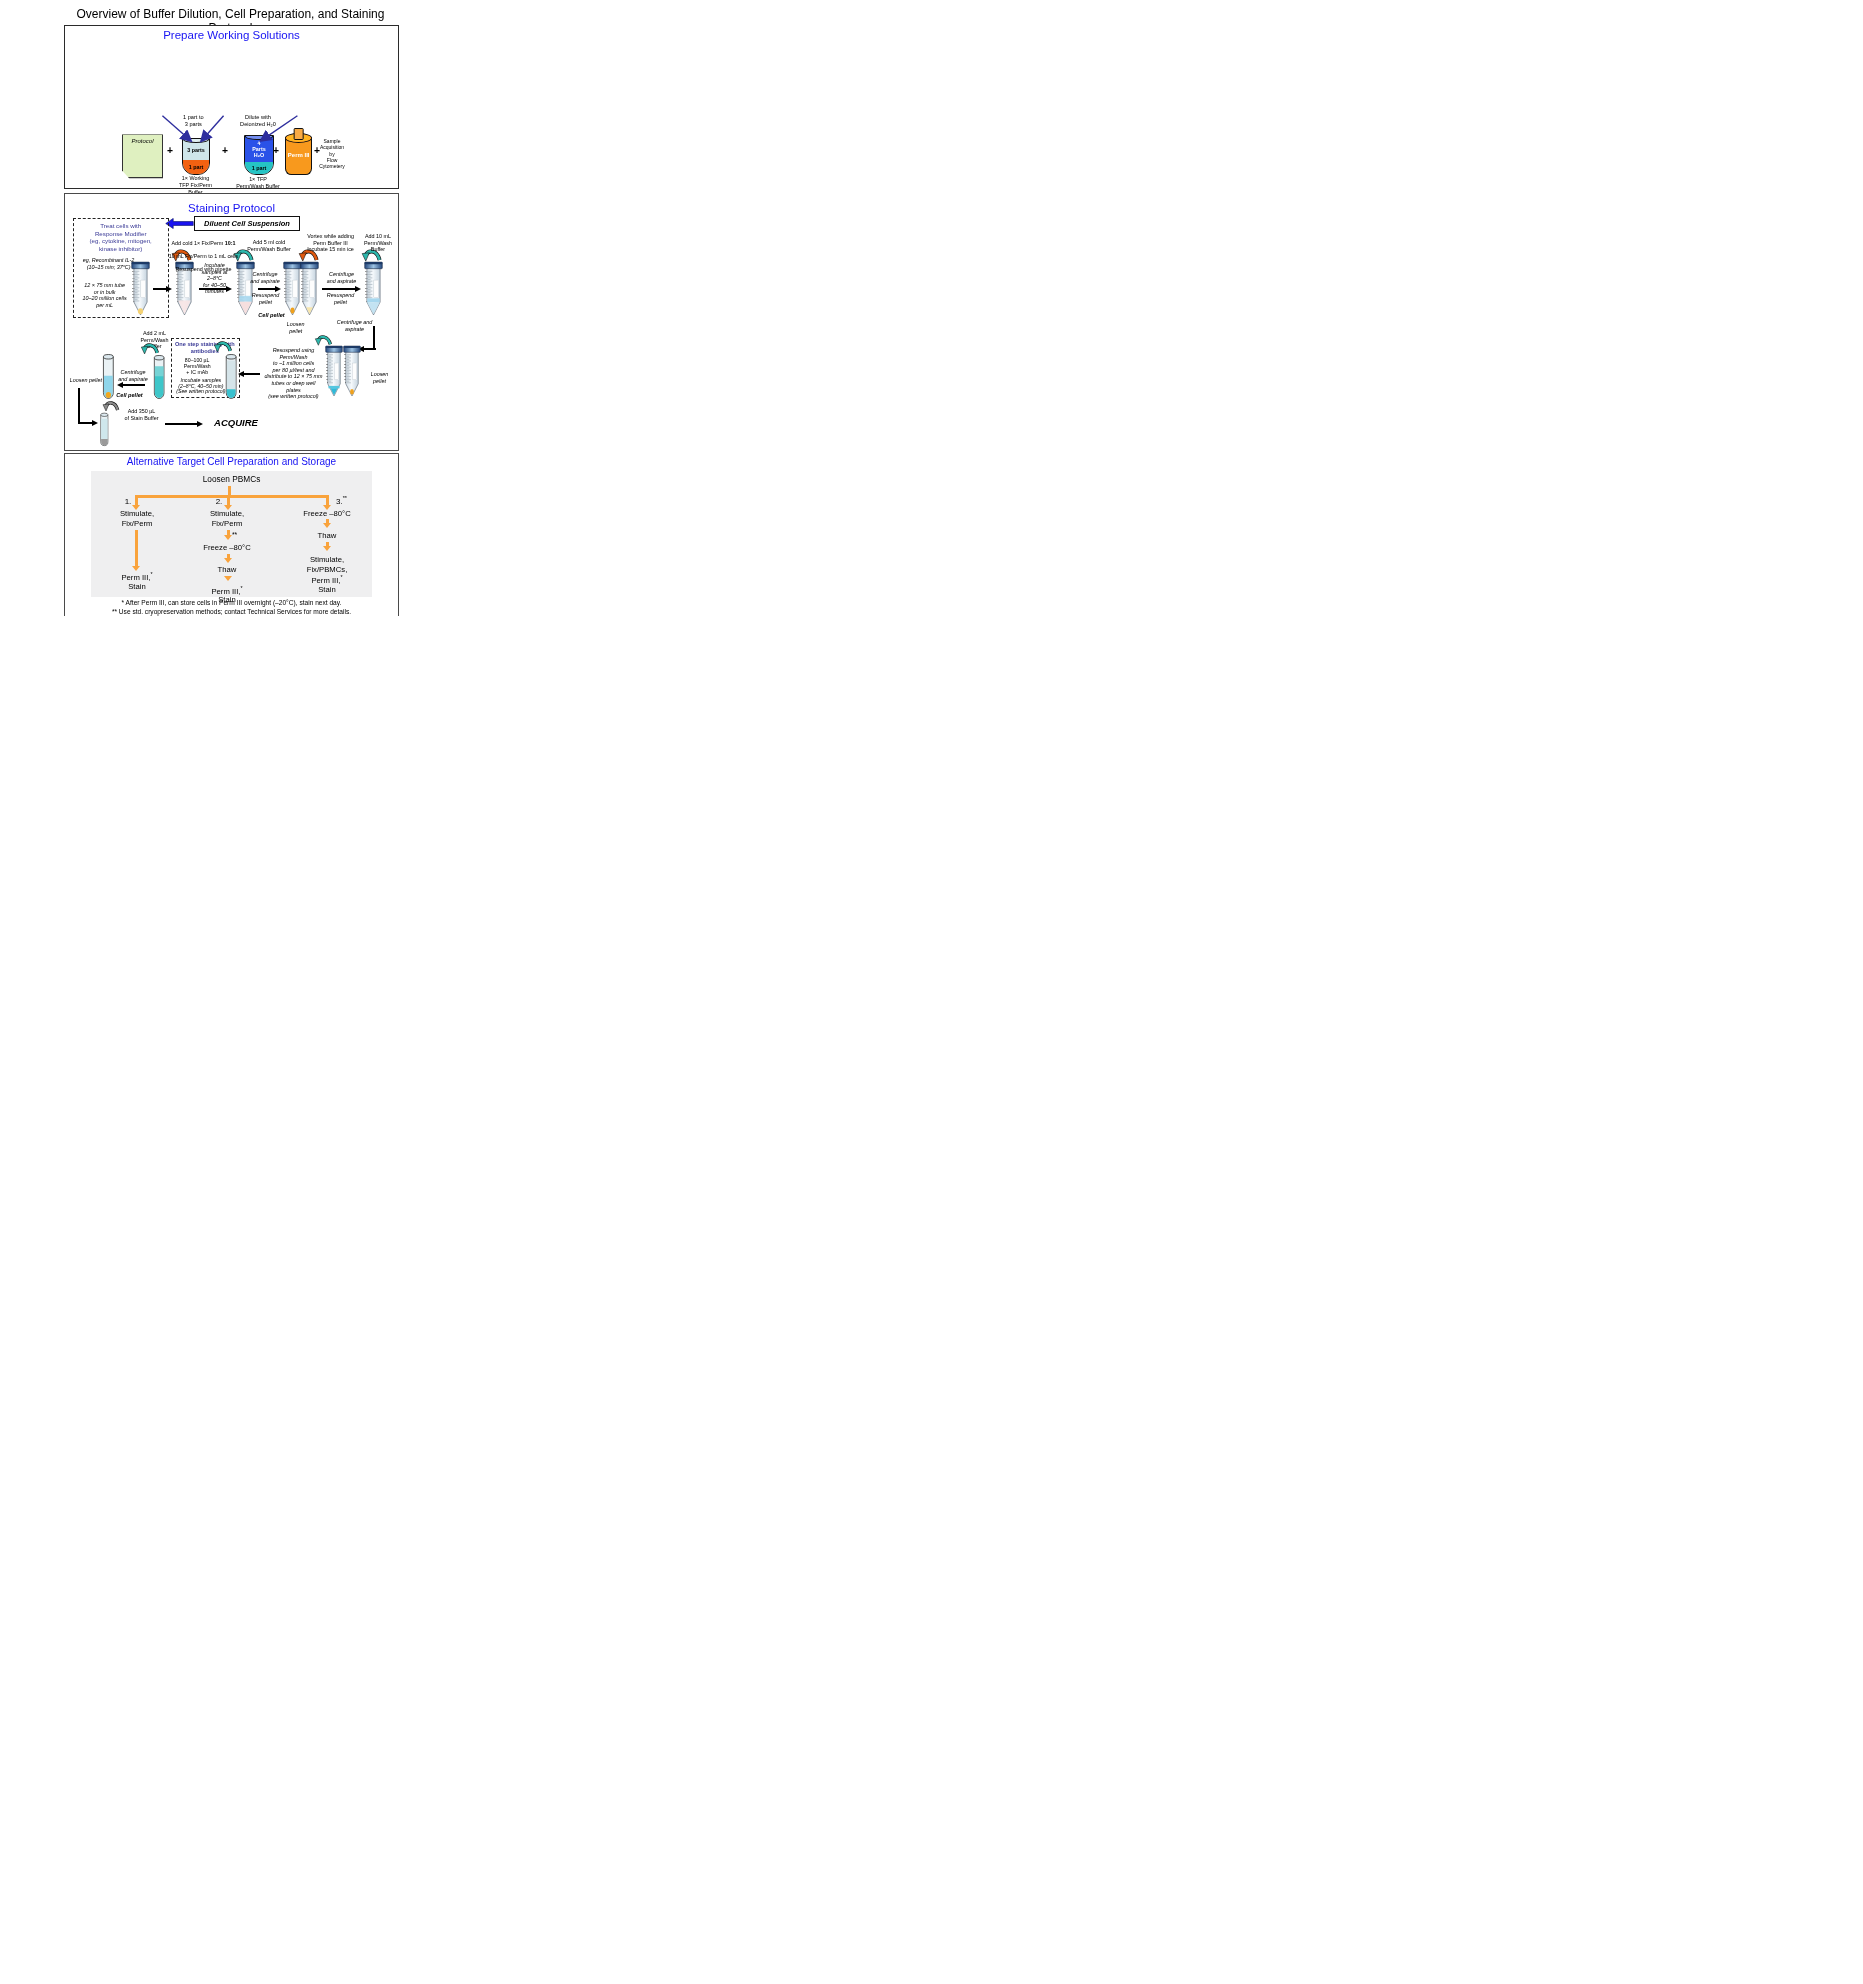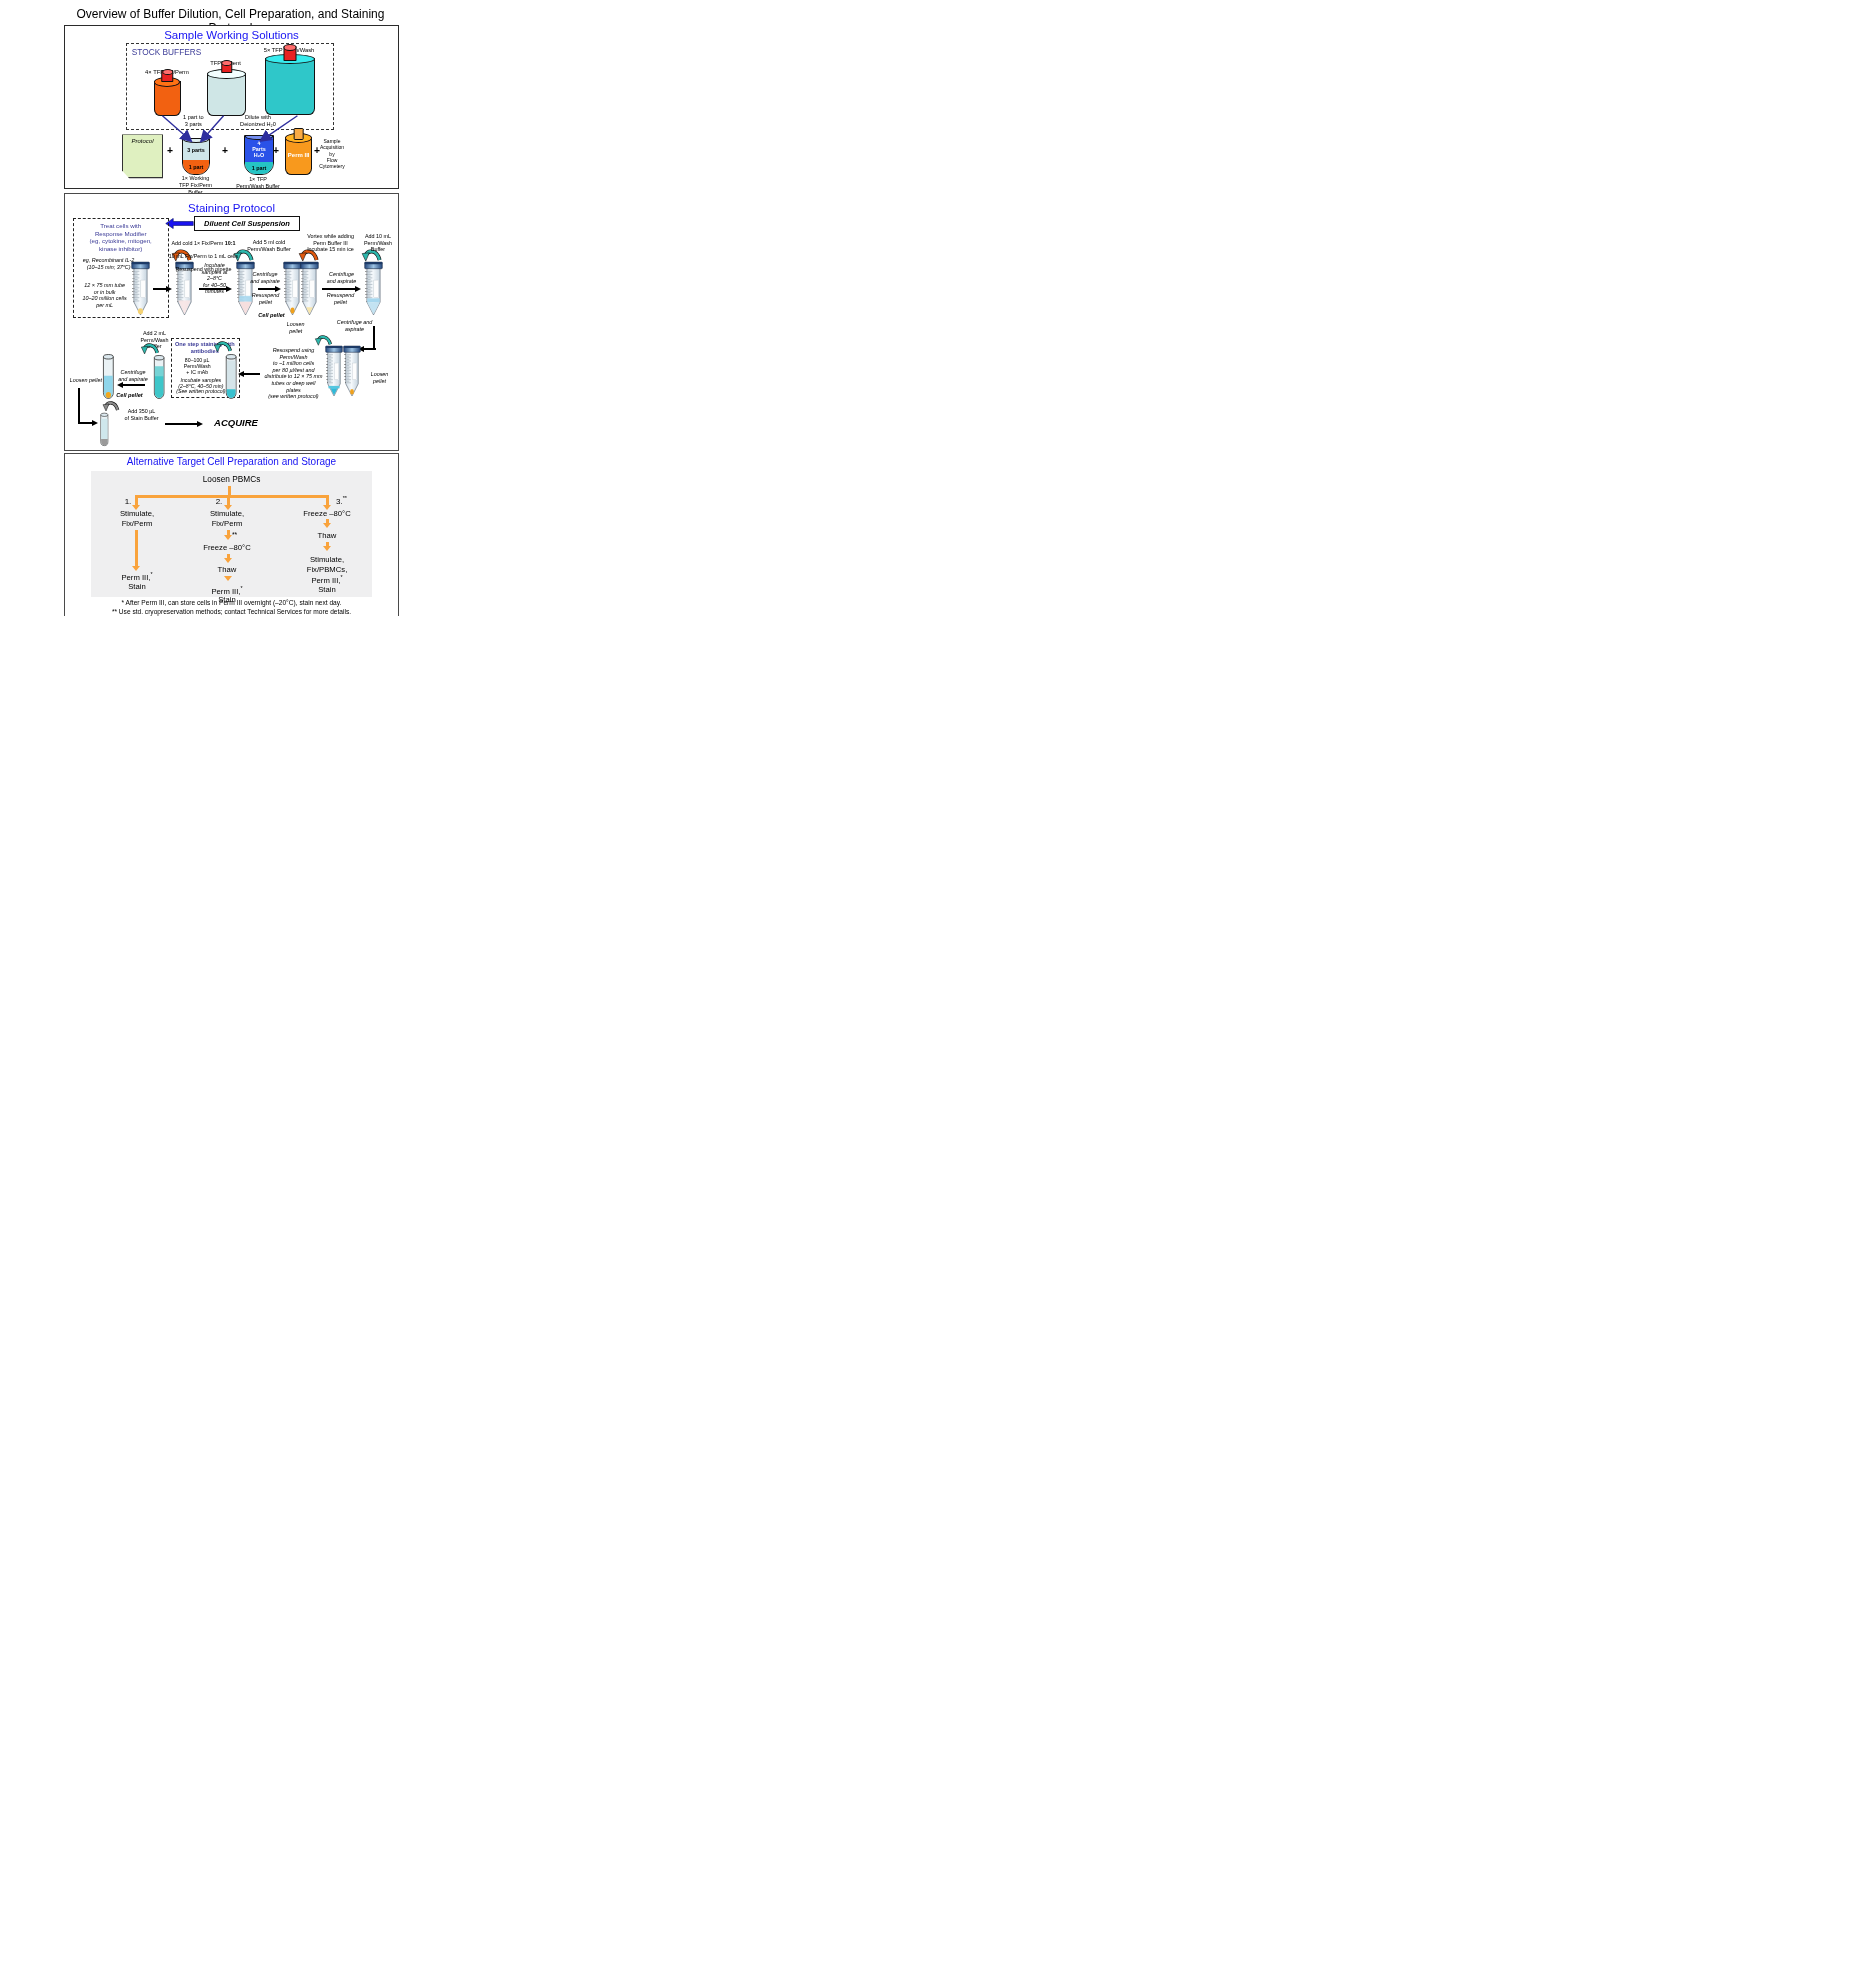--- a/index.html
+++ b/index.html
@@ -85,40 +85,22 @@
       <ellipse cx="16" cy="10" rx="13" ry="6" fill="#dce8ee" stroke="#222" stroke-width="2"></ellipse>
     </symbol>
   </defs>
 </svg>
 
 <div id="page">
 
   <div id="page-title">Overview of Buffer Dilution, Cell Preparation, and Staining Protocol</div>
 
   <div class="panel" id="p1">
-    <div class="phead" style="top:2.4px">Sample Working Solutions</div>
-
-    <div class="sbox" style="left:61px;top:16.7px;width:206px;height:85px">
-      <div class="slabel" style="left:4.8px;top:3.2px">STOCK BUFFERS</div>
-
-      <div class="t" style="left:12px;top:25.4px;width:56px;font-size:5.8px">4× TFP Fix/Perm</div>
-      <div class="bottle" style="left:27px;top:37px;width:24.6px;height:34px;background:var(--orange-bottle,#f26111)">
-        <div class="rcap" style="left:50%;top:-11px;transform:translateX(-50%)"></div>
-      </div>
-
-      <div class="t" style="left:80px;top:16px;width:37px;font-size:5.8px">TFP Diluent</div>
-      <div class="bottle" style="left:80px;top:29px;width:37px;height:42px;background:var(--diluent-blue,#cfe6e6)">
-        <div class="rcap" style="left:50%;top:-12px;transform:translateX(-50%)"></div>
-      </div>
-
-      <div class="t" style="left:133px;top:3.2px;width:58px;font-size:5.8px">5× TFP Perm/Wash</div>
-      <div class="bottle" style="left:138px;top:14.3px;width:48px;height:56px;background:var(--teal-bottle,#2fc7c9)">
-        <div class="rcap" style="left:50%;top:-12.7px;transform:translateX(-50%);width:11px;height:13.5px"></div>
-      </div>
-    </div>
+    <div class="phead" style="top:2.4px">Prepare Working Solutions</div>
+
 
     <svg class="abs" style="left:0;top:0;z-index:2" width="333" height="162" viewBox="0 0 838 408">
       <defs>
           <marker id="mnavy" markerWidth="9" markerHeight="9" refX="6" refY="4.5" orient="auto">
             <path d="M0,0 L9,4.5 L0,9 Z" fill="#2e2e9e"></path>
           </marker>
         </defs>
       <line x1="245" y1="226" x2="313" y2="286" stroke="#2e2e9e" stroke-width="3.5" marker-end="url(#mnavy)"></line>
       <line x1="399" y1="226" x2="346" y2="286" stroke="#2e2e9e" stroke-width="3.5" marker-end="url(#mnavy)"></line>
       <line x1="585" y1="226" x2="497" y2="286" stroke="#2e2e9e" stroke-width="3.5" marker-end="url(#mnavy)"></line>

